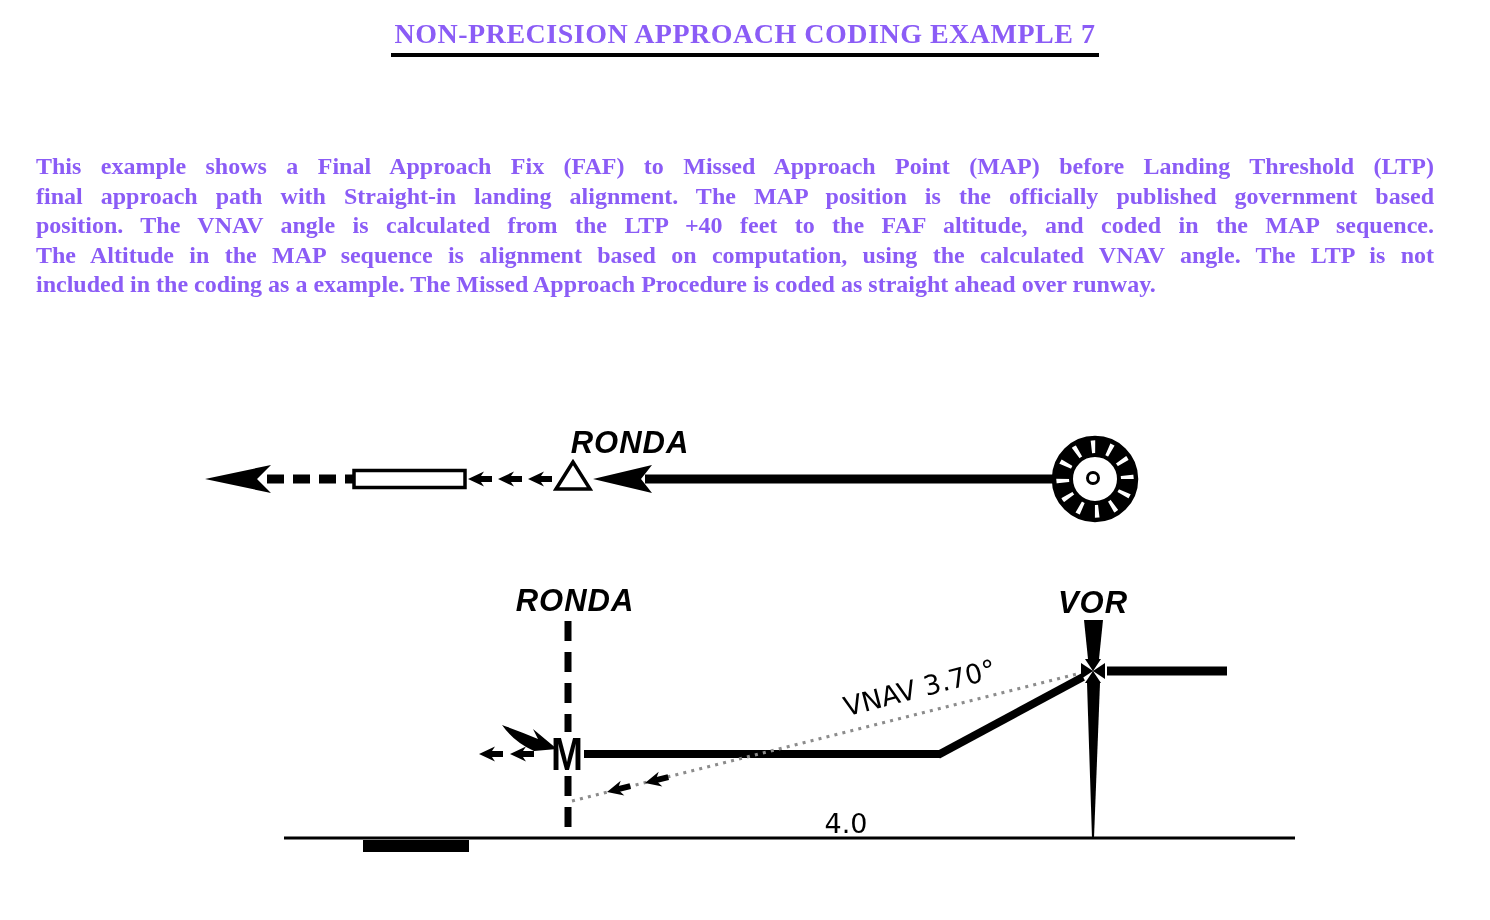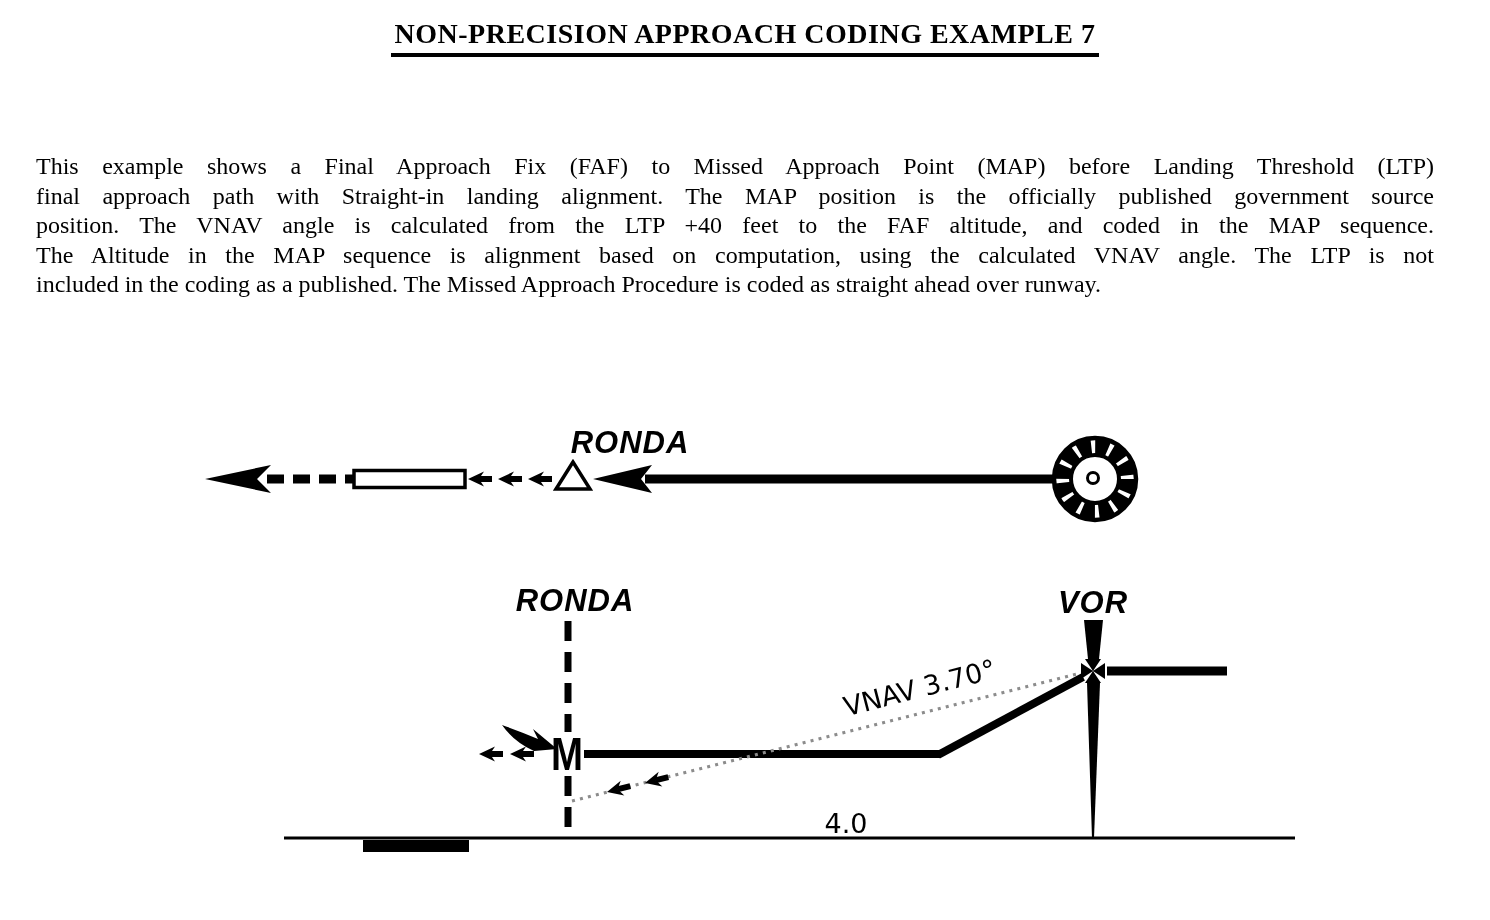--- a/index.html
+++ b/index.html
@@ -1,28 +1,28 @@
 <!DOCTYPE html>
 <html><head>
 <meta charset="utf-8">
 <style>
   html,body{margin:0;padding:0;background:#ffffff;}
   .page{
     position:relative;width:1490px;height:920px;background:#ffffff;
-    font-family:"Liberation Serif",serif;color:#000000;overflow:hidden;
+    font-family:"Liberation Serif",serif;color:#8b5cf6;overflow:hidden;
   }
   .title-wrap{position:absolute;top:18px;left:0;width:100%;text-align:center;}
   .doc-title{
     display:inline-block;font-family:"Liberation Serif",serif;font-weight:bold;
     font-size:28px;letter-spacing:.5px;border-bottom:4px solid #000;
     padding:0 4px 3px 4px;white-space:nowrap;
   }
   .paragraph{
     position:absolute;left:36px;top:152px;width:1398px;
-    font-size:24px;line-height:29.5px;
+    font-size:24px;line-height:29.5px;font-weight:bold;
   }
   .p-line{text-align:justify;text-align-last:justify;white-space:normal;}
   .p-line.last{text-align:left;text-align-last:left;}
   svg.diagram{position:absolute;left:0;top:0;}
   .lbl{
     font-family:"Liberation Sans",sans-serif;font-weight:bold;font-style:italic;
     font-size:31px;letter-spacing:1px;fill:#000;
   }
   .cad{font-family:"DejaVu Sans",sans-serif;font-size:27px;fill:#000;}
   .mapM{font-family:"Liberation Sans",sans-serif;font-weight:bold;font-size:46px;fill:#000;}
@@ -31,24 +31,24 @@
 <body>
 
 <div class="page">
 
   <div class="title-wrap">
     <span class="doc-title">NON-PRECISION APPROACH CODING EXAMPLE 7</span>
   </div>
 
   <div class="paragraph">
     <div class="p-line">This example shows a Final Approach Fix (FAF) to Missed Approach Point (MAP) before Landing Threshold (LTP)</div>
-    <div class="p-line">final approach path with Straight-in landing alignment. The MAP position is the officially published government source</div>
+    <div class="p-line">final approach path with Straight-in landing alignment. The MAP position is the officially published government based</div>
     <div class="p-line">position. The VNAV angle is calculated from the LTP +40 feet to the FAF altitude, and coded in the MAP sequence.</div>
     <div class="p-line">The Altitude in the MAP sequence is alignment based on computation, using the calculated VNAV angle. The LTP is not</div>
-    <div class="p-line last">included in the coding as a published. The Missed Approach Procedure is coded as straight ahead over runway.</div>
+    <div class="p-line last">included in the coding as a example. The Missed Approach Procedure is coded as straight ahead over runway.</div>
   </div>
 
   <svg class="diagram" width="1490" height="920" viewBox="0 0 1490 920">
     <defs>
       <g id="smallArrow">
         <polygon points="0,0 16,-7.5 11,0 16,7.5" fill="#000"></polygon>
         <rect x="10.5" y="-3" width="13.5" height="6" fill="#000"></rect>
       </g>
     </defs>
 

